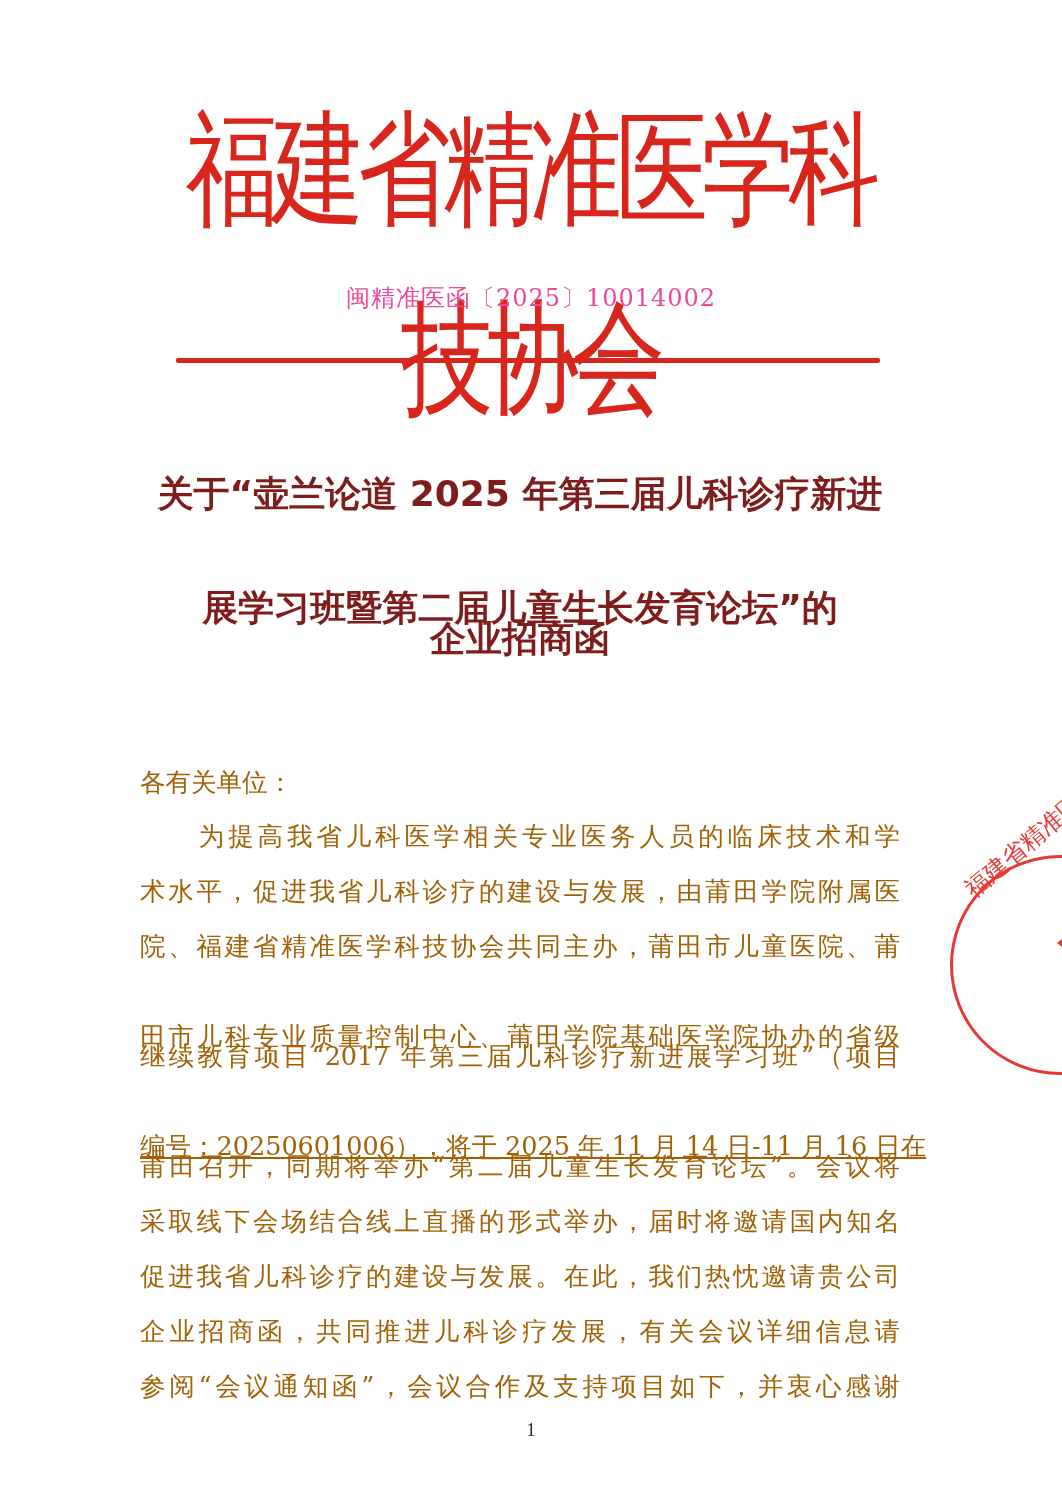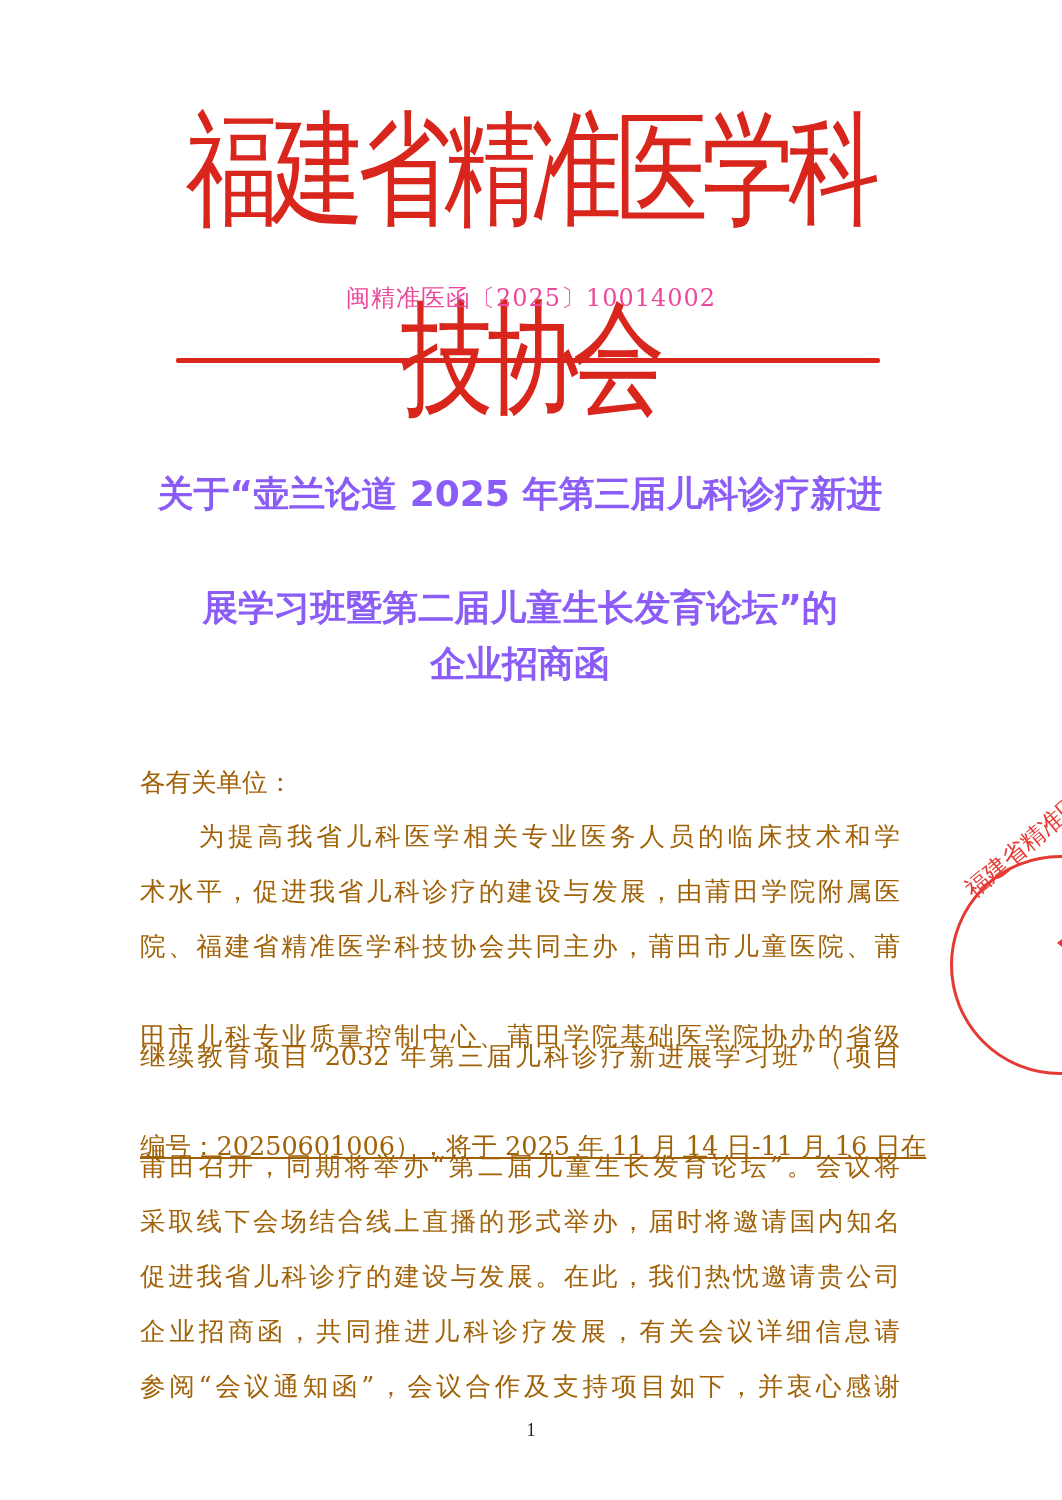--- a/index.html
+++ b/index.html
@@ -15,21 +15,21 @@
     .doc-number {
       position: absolute; left: 0; top: 282px; width: 1062px; text-align: center;
       font-family: "DejaVu Serif", serif; font-size: 24px; color: #ec4899; letter-spacing: 1px;
     }
     .red-rule {
       position: absolute; left: 176px; top: 358px; width: 704px; height: 5px;
       background: #d8261c; border-radius: 2px;
     }
     .title {
       position: absolute; left: 120px; width: 800px; text-align: center;
-      font-family: "DejaVu Sans", sans-serif; font-weight: bold; font-size: 36px; color: #8b5cf6;
+      font-family: "DejaVu Sans", sans-serif; font-weight: bold; font-size: 36px; color: #7f1d1d;
     }
     .body-text {
       position: absolute; left: 140px; width: 760px;
       font-family: "DejaVu Serif", serif; font-size: 25.5px; color: #a16207; line-height: 44px;
       text-align: justify; text-align-last: justify; white-space: nowrap;
     }
     .salutation { text-align-last: left; }
     .page-num {
       position: absolute; left: 0; top: 1375px; width: 1062px; text-align: center;
       font-family: "Liberation Serif", serif; font-size: 18px; color: #222;
@@ -52,28 +52,28 @@
 </head>
 <body>
 
 <div class="page">
   <div class="masthead">福建省精准医学科技协会</div>
   <div class="doc-number">闽精准医函〔2025〕10014002</div>
   <div class="red-rule"></div>
 
   <div class="title" style="top:470px;">关于“壶兰论道 2025 年第三届儿科诊疗新进</div>
   <div class="title" style="top:584px;text-align:center;">展学习班暨第二届儿童生长发育论坛”的</div>
-  <div class="title" style="top:640px;text-align:center;">企业招商函</div>
+  <div class="title" style="top:615px;text-align:center;">企业招商函</div>
 
   <div class="body-text salutation" style="top:760px;">各有关单位：</div>
   <div class="body-text" style="top:814px;">　　为提高我省儿科医学相关专业医务人员的临床技术和学</div>
   <div class="body-text" style="top:869px;">术水平，促进我省儿科诊疗的建设与发展，由莆田学院附属医</div>
   <div class="body-text" style="top:924px;">院、福建省精准医学科技协会共同主办，莆田市儿童医院、莆</div>
   <div class="body-text" style="top:979px;margin-top:35px;">田市儿科专业质量控制中心、莆田学院基础医学院协办的省级</div>
-  <div class="body-text" style="top:1034px;">继续教育项目“2032 年第三届儿科诊疗新进展学习班”（项目</div>
+  <div class="body-text" style="top:1034px;">继续教育项目“2017 年第三届儿科诊疗新进展学习班”（项目</div>
   <div class="body-text" style="top:1124px;text-decoration:underline;">编号：20250601006），将于 2025 年 11 月 14 日-11 月 16 日在</div>
   <div class="body-text" style="top:1144px;">莆田召开，同期将举办“第二届儿童生长发育论坛”。会议将</div>
   <div class="body-text" style="top:1199px;">采取线下会场结合线上直播的形式举办，届时将邀请国内知名</div>
   <div class="body-text" style="top:1254px;">促进我省儿科诊疗的建设与发展。在此，我们热忱邀请贵公司</div>
   <div class="body-text" style="top:1309px;">企业招商函，共同推进儿科诊疗发展，有关会议详细信息请</div>
   <div class="body-text" style="top:1364px;">参阅“会议通知函”，会议合作及支持项目如下，并衷心感谢</div>
 
   <div class="seal"></div>
   <div class="seal-text">福建省精准医学</div>
   <div class="seal-star"></div>

